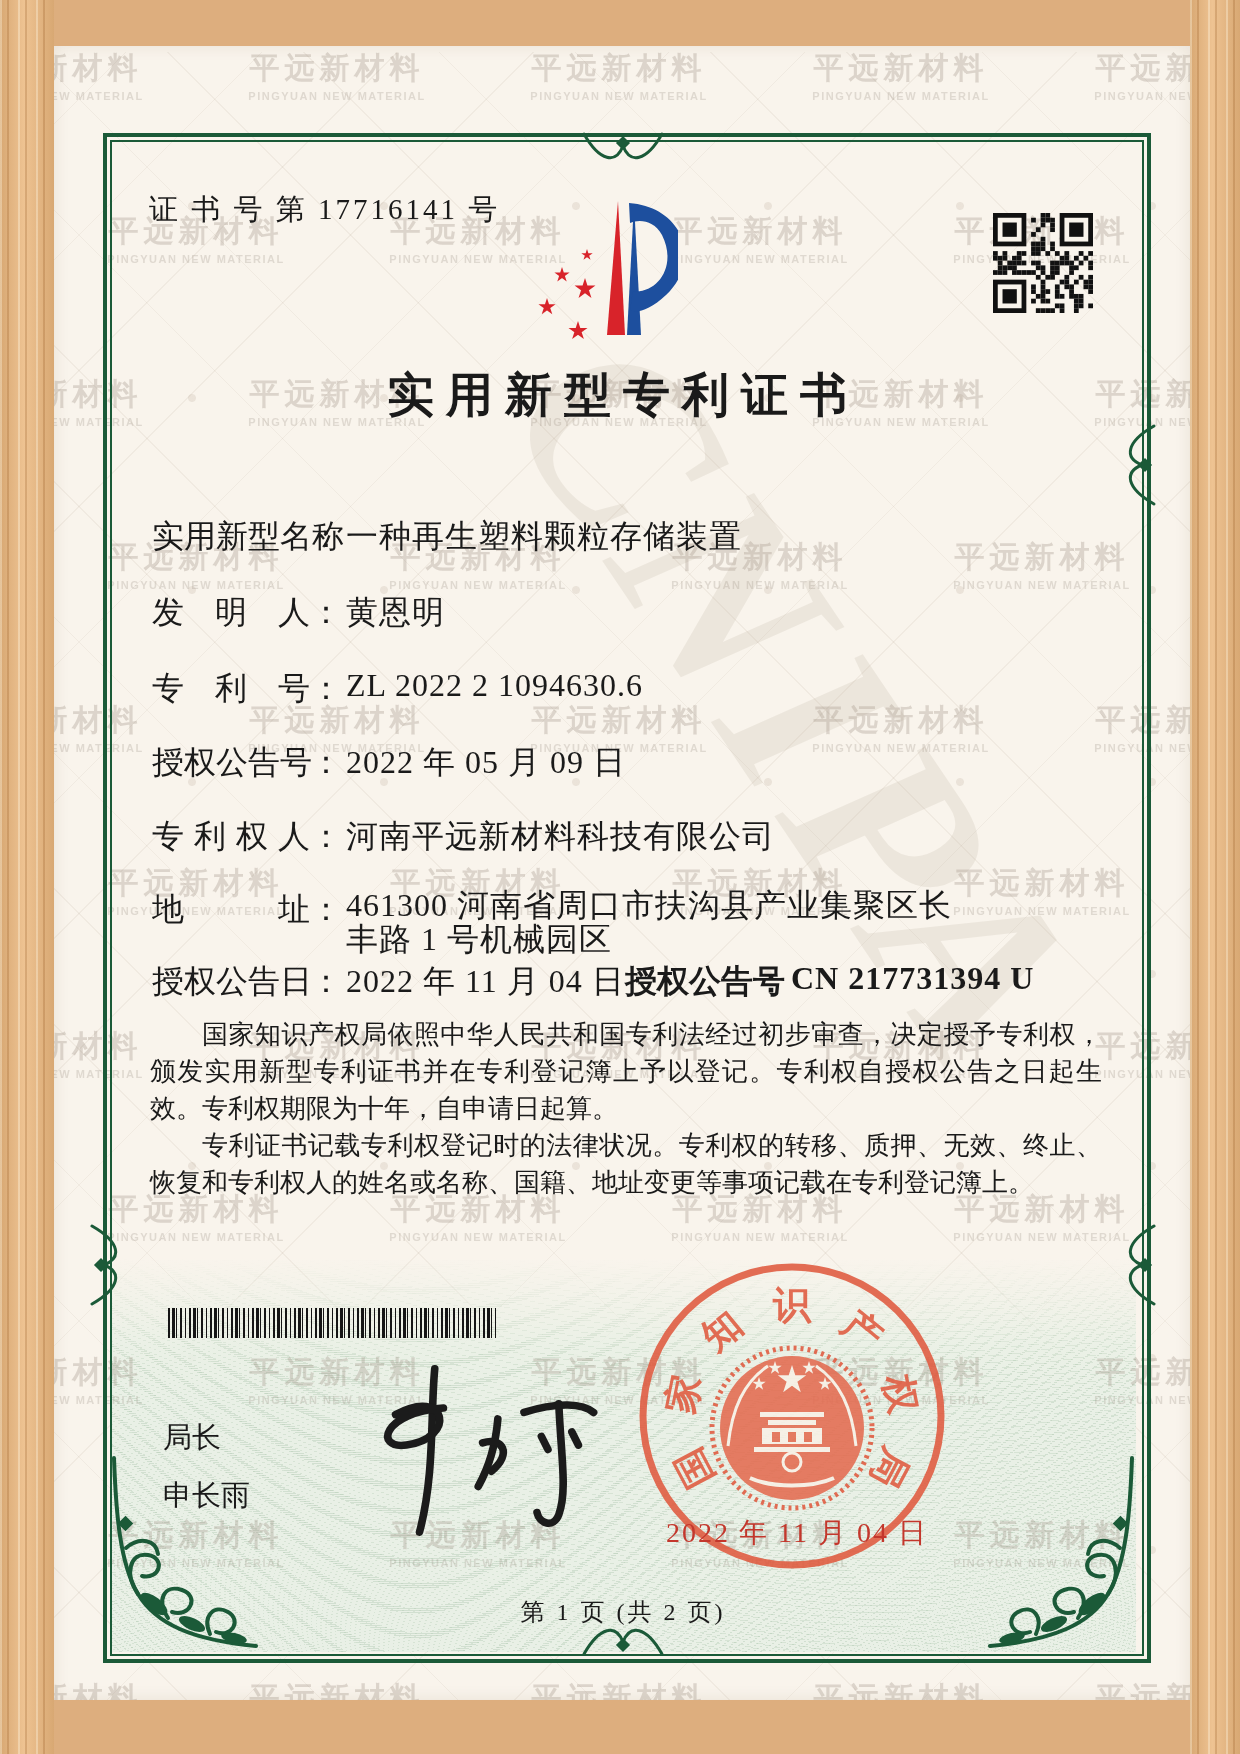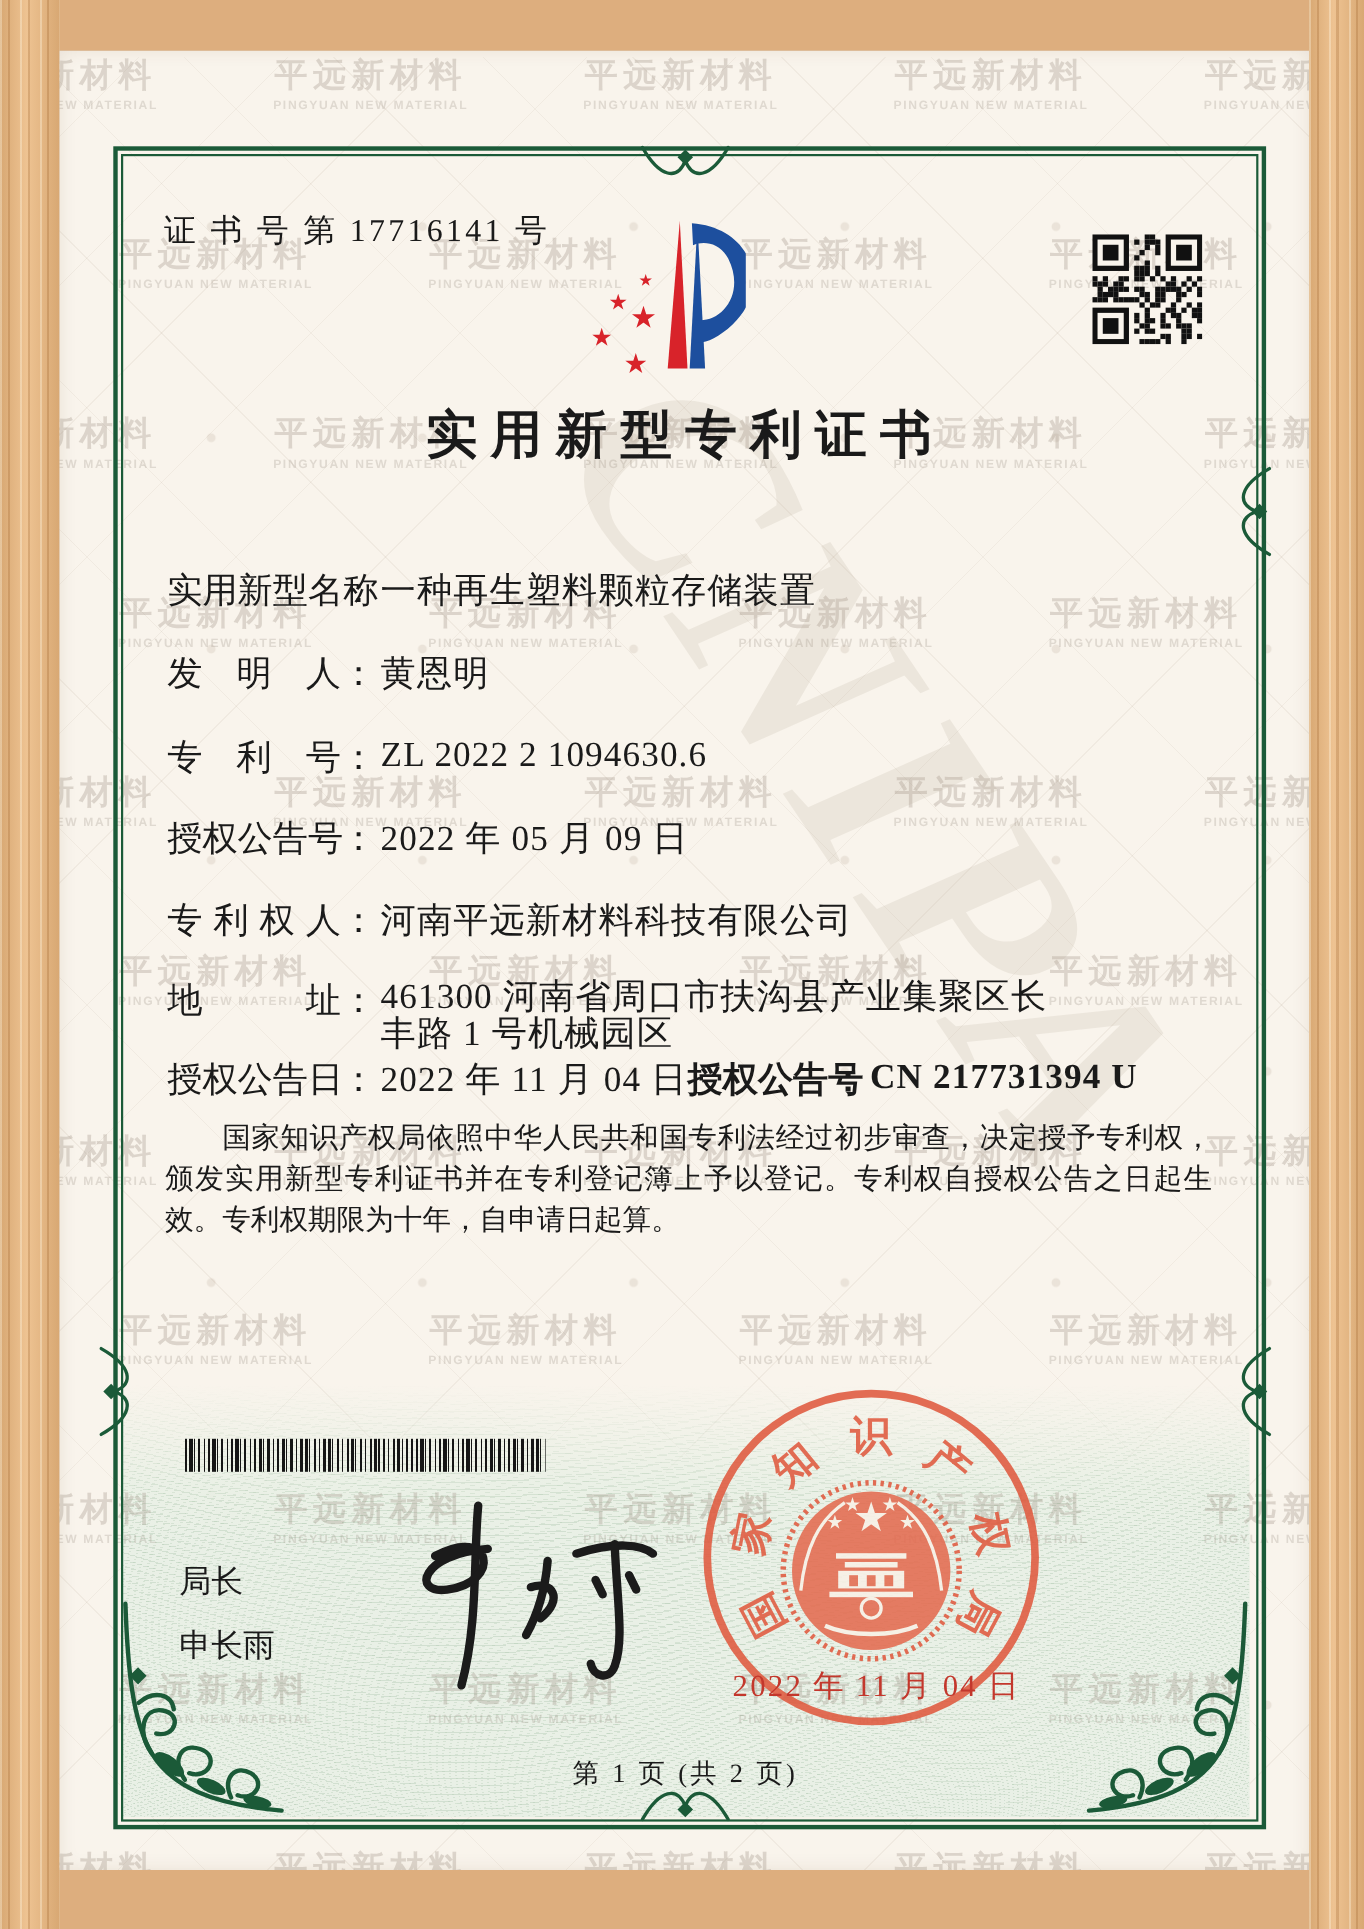--- a/index.html
+++ b/index.html
@@ -566,20 +566,21 @@
     <span>
       <span class="f-label">授权公告日</span><span class="f-colon">：</span><span class="f-value">2022 年 11 月 04 日</span>
     </span>
     <span class="grant-right">
       <span class="f-label" style="width:130px">授权公告号</span><span class="f-colon">：</span><span class="f-value">CN 217731394 U</span>
     </span>
   </div>
 
   <div class="paras">
     <p>国家知识产权局依照中华人民共和国专利法经过初步审查，决定授予专利权，颁发实用新型专利证书并在专利登记簿上予以登记。专利权自授权公告之日起生效。专利权期限为十年，自申请日起算。</p>
+    <p>专利证书记载专利权登记时的法律状况。专利权的转移、质押、无效、终止、恢复和专利权人的姓名或名称、国籍、地址变更等事项记载在专利登记簿上。</p>
   </div>
 
   <div class="barcode"></div>
 
   <div class="signer-title">局长</div>
   <div class="signer-name">申长雨</div>
 
   <svg class="sig-svg" width="260" height="185" viewBox="0 0 230 170">
     <g stroke="#1b1b1b" stroke-width="7" fill="none" stroke-linecap="round" stroke-linejoin="round">
       <path d="M78,10 C74,52 78,108 64,160"></path>

